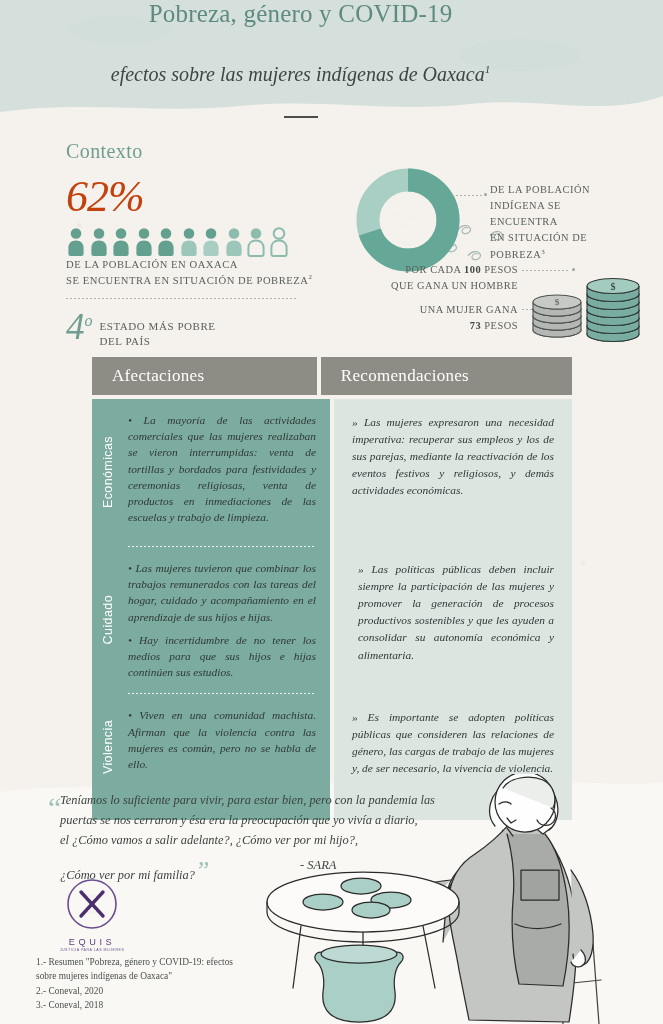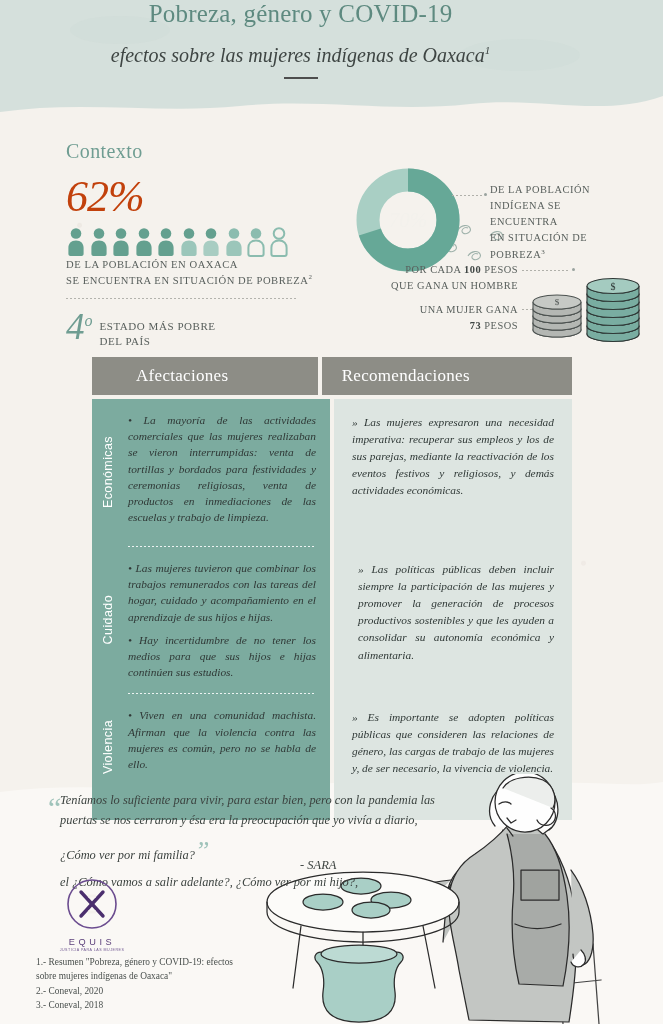--- a/index.html
+++ b/index.html
@@ -22,21 +22,21 @@
   }
   .layer{position:relative;z-index:2;}
 
   
   .header{
     position:absolute;top:0;left:0;width:663px;height:125px;z-index:1;
   }
   .header svg{display:block;}
   .header-text{
     position:absolute;top:0;left:0;width:601px;height:118px;
-    display:flex;flex-direction:column;align-items:center;justify-content:flex-start;
+    display:flex;flex-direction:column;align-items:center;justify-content:space-between;
     z-index:3;
   }
   .title{
     font-size:25px;color:#5e8a80;letter-spacing:.2px;line-height:1.15;
     font-family:"Liberation Serif", serif;
   }
   .subtitle{
     font-size:20px;color:#3e4543;font-style:italic;margin-top:15px;
     font-family:"Liberation Serif", serif;
   }
@@ -108,21 +108,21 @@
   .coins{position:absolute;left:525px;top:268px;z-index:3;}
 
   
   .table{position:absolute;left:92px;top:357px;width:480px;z-index:3;}
   .thead{display:flex;gap:4px;}
   .th{
     background:#8d8d86;color:#ffffff;height:38px;
     display:flex;align-items:center;
     font-size:17px;letter-spacing:.3px;font-family:"Liberation Serif", serif;
   }
-  .th.left{width:238px;padding-left:44px;box-sizing:border-box;}
+  .th.left{width:238px;padding-left:20px;box-sizing:border-box;}
   .th.right{width:266px;padding-left:20px;box-sizing:border-box;}
   .tbody{display:flex;gap:4px;margin-top:4px;}
   .col-left{width:238px;background:#7cab9f;position:relative;}
   .col-right{width:238px;background:#dde5e1;position:relative;}
   .row-left{display:flex;position:relative;}
   .vlabel{
     width:32px;flex:0 0 32px;display:flex;align-items:center;justify-content:center;
   }
   .vlabel span{
     writing-mode:vertical-rl;transform:rotate(180deg);
@@ -439,22 +439,22 @@
 
     <path d="M58 178 h76 c6 0 8 6 4 10 c-6 6 -8 18 -6 30 c2 18 -8 30 -36 30 c-28 0 -38 -12 -36 -30 c2 -12 0 -24 -6 -30 c-4 -4 -2 -10 4 -10 z" fill="#a9cfc6"></path>
     <ellipse cx="96" cy="180" rx="38" ry="9" fill="#bcdad3"></ellipse>
   </g>
 </svg>
 
 <div class="quote">
   <span class="qmark qm-open">“</span>
   <div>Teníamos lo suficiente para vivir, para estar bien, pero con la pandemia las</div>
   <div>puertas se nos cerraron y ésa era la preocupación que yo vivía a diario,</div>
+  <div>el ¿Cómo vamos a salir adelante?, ¿Cómo ver por mi hijo?,</div>
   <div><span>¿Cómo ver por mi familia?</span><span class="qm-close">”</span></div>
-  <div>el ¿Cómo vamos a salir adelante?, ¿Cómo ver por mi hijo?,</div>
 </div>
 <div class="quote-attr">- SARA</div>
 
 <div class="logo">
   <svg width="52" height="52" viewBox="0 0 52 52">
     <circle cx="26" cy="26" r="24" fill="none" stroke="#6b4c8f" stroke-width="1.6"></circle>
     <g stroke="#4b2f6e" stroke-width="3.4" stroke-linecap="round">
       <path d="M15 14 L37 38"></path>
       <path d="M37 14 L15 38"></path>
     </g>

